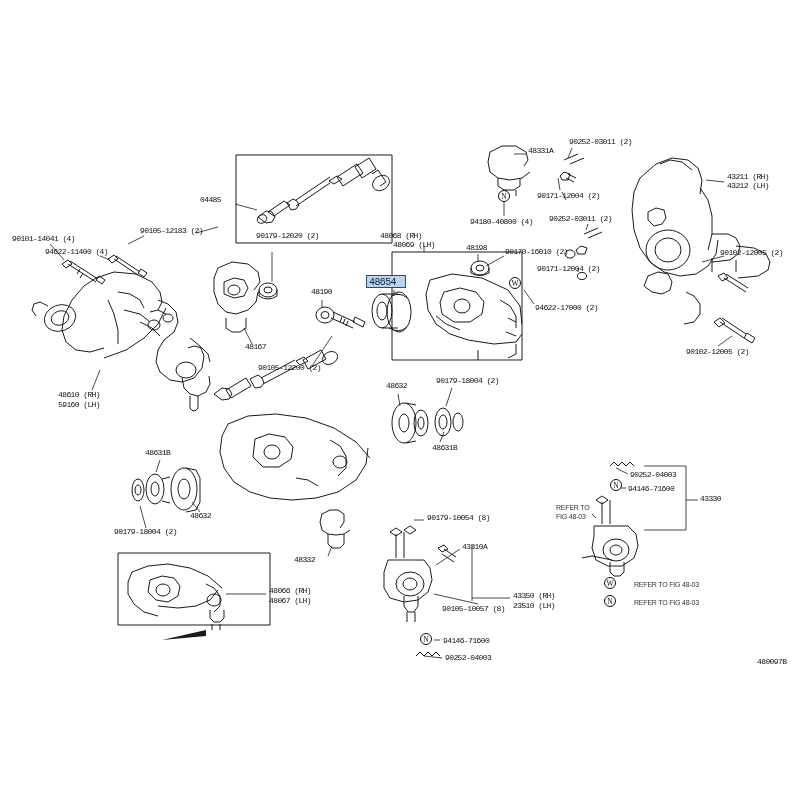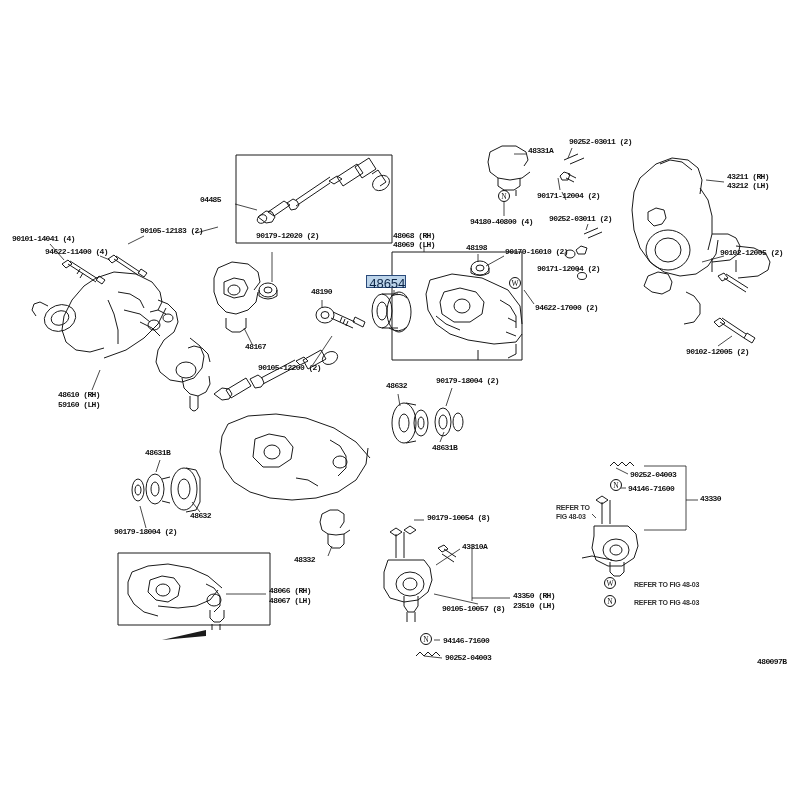--- a/index.html
+++ b/index.html
@@ -15,41 +15,40 @@
     font-family: "Liberation Sans", sans-serif;
     overflow: hidden;
   }
   .lbl {
     position: absolute;
     font-size: 8.5px;
     color: #111111;
     white-space: pre;
     line-height: 10px;
     letter-spacing: -0.2px;
-    font-weight: bold;
   }
   .lbl.mono {
     font-family: "Liberation Mono", monospace;
     font-size: 8px;
     letter-spacing: -0.6px;
   }
   .lbl.tiny {
     font-size: 7px;
     color: #333333;
   }
   .highlight {
     position: absolute;
     background: #bcd4ea;
     border: 1px solid #2a4a7a;
     box-sizing: border-box;
   }
   .highlight-text {
     position: absolute;
     font-family: "Liberation Mono", monospace;
-    font-size: 13px;
+    font-size: 10px;
     letter-spacing: -0.6px;
     color: #0b2445;
     white-space: pre;
   }
   .circle-icon {
     position: absolute;
     border: 1px solid #111111;
     border-radius: 50%;
     box-sizing: border-box;
     font-family: "Liberation Serif", serif;
@@ -388,21 +387,21 @@
       </g>
     </g>
   </svg>
 
   <div class="highlight" style="left:366px; top:275px; width:40px; height:13px;"></div>
   <div class="highlight-text" style="left:369px; top:277px;">48654</div>
 
   <div class="lbl mono" style="left:200px; top:195px;">04485</div>
   <div class="lbl mono" style="left:140px; top:226px;">90105-12183 (2)</div>
   <div class="lbl mono" style="left:244px; top:231px;margin-left:12px;">90179-12020 (2)</div>
-  <div class="lbl mono" style="left:393px; top:231px;">48068 (RH)</div>
+  <div class="lbl mono" style="left:380px; top:231px;">48068 (RH)</div>
   <div class="lbl mono" style="left:393px; top:240px;">48069 (LH)</div>
   <div class="lbl mono" style="left:466px; top:243px;">48198</div>
   <div class="lbl mono" style="left:528px; top:146px;">48331A</div>
   <div class="lbl mono" style="left:569px; top:137px;">90252-03011 (2)</div>
   <div class="lbl mono" style="left:537px; top:191px;">90171-12004 (2)</div>
   <div class="lbl mono" style="left:470px; top:217px;">94180-40800 (4)</div>
   <div class="lbl mono" style="left:549px; top:214px;">90252-03011 (2)</div>
   <div class="lbl mono" style="left:505px; top:247px;">90170-16010 (2)</div>
   <div class="lbl mono" style="left:537px; top:264px;">90171-12004 (2)</div>
   <div class="lbl mono" style="left:535px; top:303px;">94622-17000 (2)</div>

